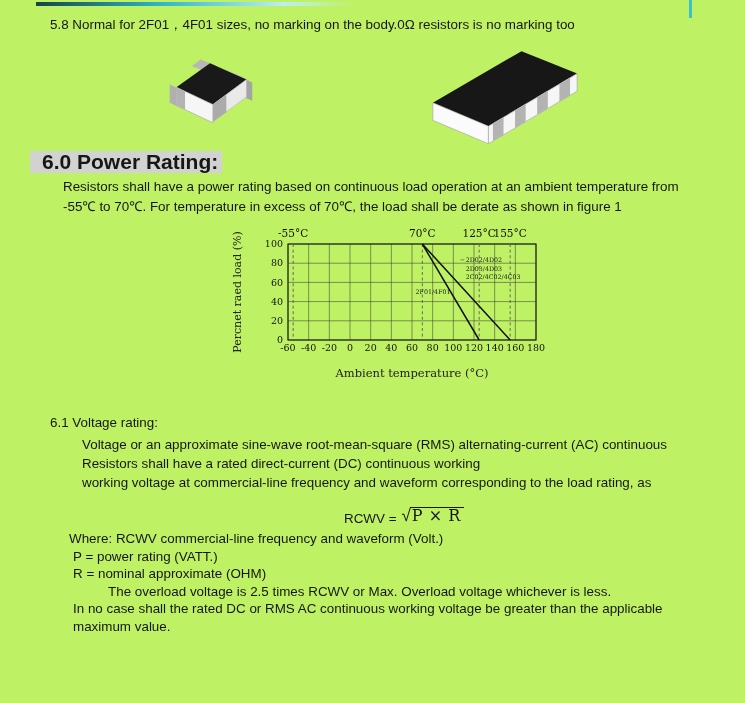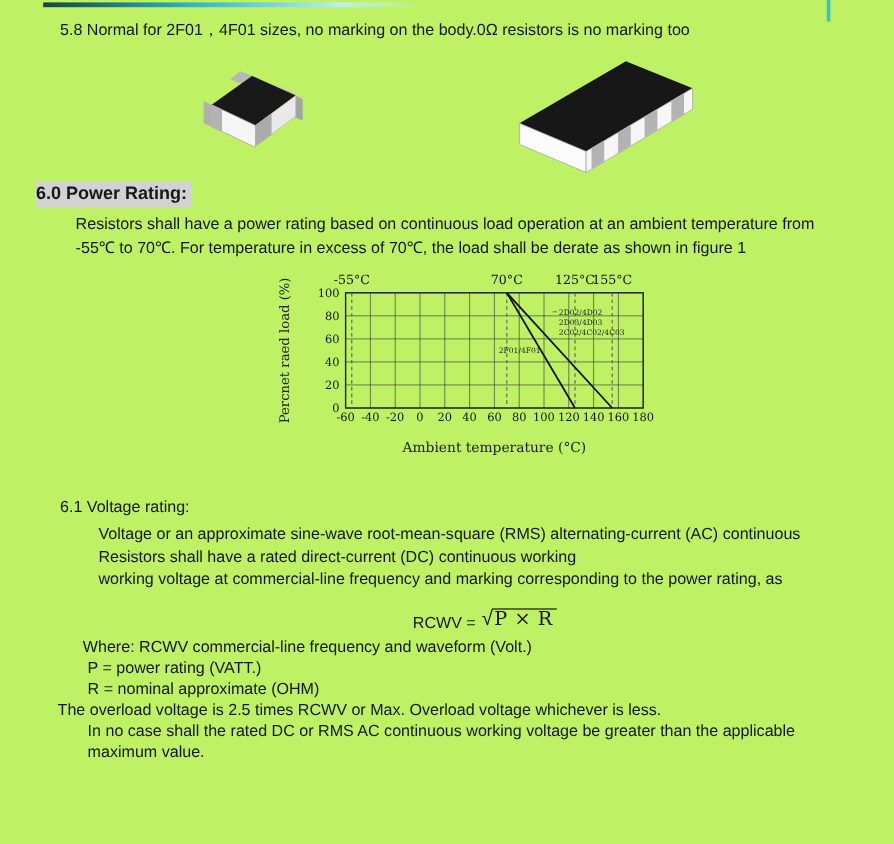--- a/index.html
+++ b/index.html
@@ -8,39 +8,39 @@
 
   
   .top-rule{position:absolute;left:36px;top:2px;width:318px;height:3.5px;
     background:linear-gradient(to right,#16444a,#2fb9c6 40%,#bdeef2 78%,rgba(255,255,255,0));}
   .edge-mark{position:absolute;left:689px;top:0;width:2.5px;height:18px;background:var(--accent-teal,#3ec1cb);}
 
   .t{position:absolute;font-size:13.4px;line-height:19px;white-space:nowrap;}
 
   .sec58{left:50px;top:15px;}
 
-  .h60{left:30px;top:151px;font-size:15px;font-weight:bold;background:var(--heading-highlight,#d2d2d2);
-       padding:1px 4px 2px 0;}
+  .h60{left:30px;top:151px;font-size:21px;font-weight:bold;background:var(--heading-highlight,#d2d2d2);
+       padding:1px 4px 2px 12px;}
   .p60{left:63px;top:177px;line-height:19.5px;}
 
   .h61{left:50px;top:413px;}
   .p61{left:82px;top:435px;}
 
   .formula{position:absolute;left:344px;top:507px;font-size:13.4px;display:flex;align-items:flex-start;}
   .formula .lhs{padding-top:4px;}
   .formula .radical{display:flex;align-items:flex-start;margin-left:5px;}
   .formula .sqrt{font-size:17px;line-height:17px;margin-right:-1px;}
   .formula .radicand{font-family:"DejaVu Serif",serif;font-size:16px;line-height:14px;
       border-top:1.3px solid #161616;padding:1px 3px 0 2px;letter-spacing:0.5px;}
 
   .pwhere{left:0;top:530px;width:745px;line-height:17.5px;}
   .pwhere div{white-space:nowrap;}
   .ind-a{padding-left:69px;}
   .ind-b{padding-left:73px;}
-  .ind-c{padding-left:48px;}
+  .ind-c{padding-left:108px;}
   .ind-d{padding-left:73px;}
 
   
   .chip1{position:absolute;left:162px;top:55px;width:96px;height:78px;}
   .chip2{position:absolute;left:427px;top:42px;width:156px;height:106px;}
 
   
   .figure{position:absolute;left:224px;top:222px;width:332px;height:172px;}
   .figure svg{width:332px;height:172px;display:block;}
   .g{stroke:#3a3a3a;stroke-width:0.55;fill:none;}
@@ -153,21 +153,21 @@
         <text x="241.73333333333335" y="57.04" class="an" text-anchor="start">2C02/4C02/4C03</text>
         <text x="188" y="155" class="al" text-anchor="middle">Ambient temperature (°C)</text>
         <text transform="rotate(-90 13 70)" x="13" y="74" class="al2" text-anchor="middle">Percnet raed load (%)</text>
       </svg>
   </div>
 
   <div class="t h61">6.1 Voltage rating:</div>
   <div class="t p61">
     <div>Voltage or an approximate sine-wave root-mean-square (RMS) alternating-current (AC) continuous</div>
     <div>Resistors shall have a rated direct-current (DC) continuous working</div>
-    <div>working voltage at commercial-line frequency and marking corresponding to the power rating, as</div>
+    <div>working voltage at commercial-line frequency and waveform corresponding to the load rating, as</div>
   </div>
 
   <div class="formula">
     <span class="lhs">RCWV =</span>
     <span class="radical">
       <span class="sqrt">√</span>
       <span class="radicand">P × R</span>
     </span>
   </div>
 

